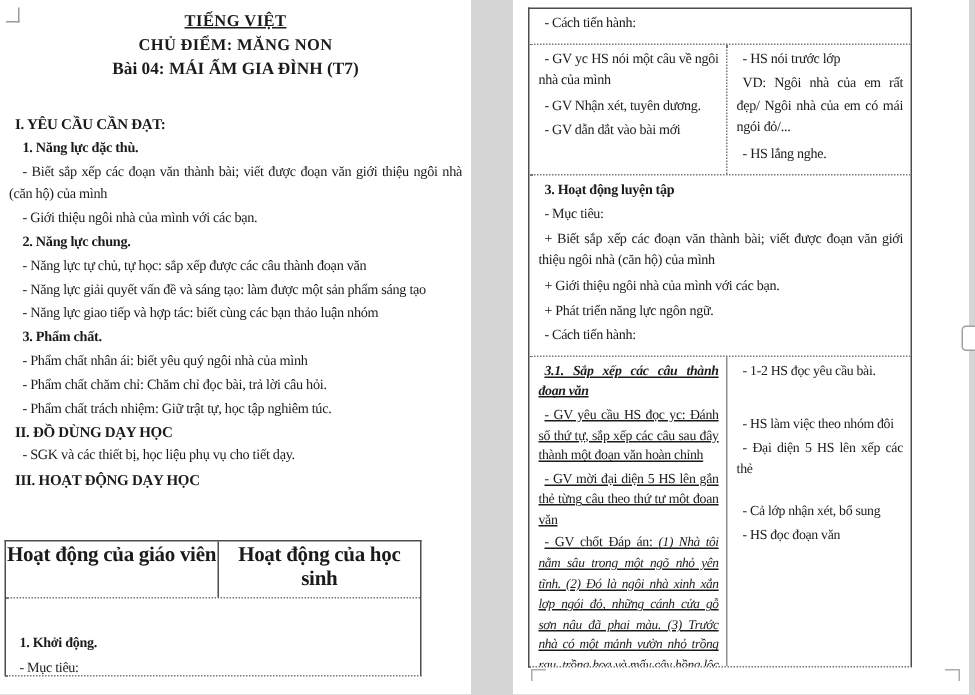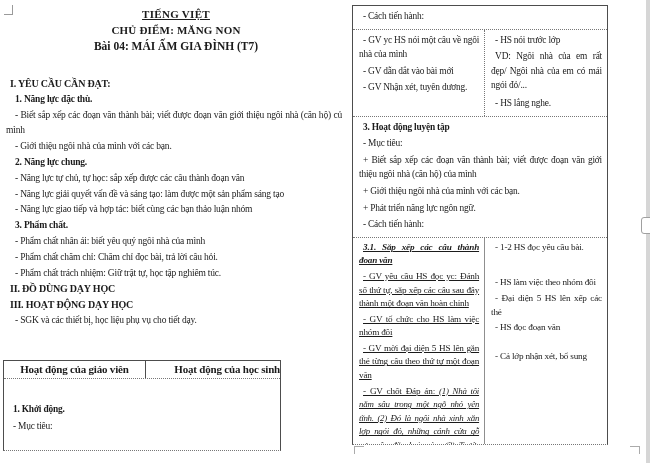--- a/index.html
+++ b/index.html
@@ -3,21 +3,21 @@
 <meta charset="utf-8">
 <style>
   html,body{margin:0;padding:0;}
   body{
     width:650px;height:463px;position:relative;overflow:hidden;
     background:#d6d6d6;
     font-family:"Liberation Serif","DejaVu Serif",serif;
     color:#1b1b1b;
   }
   .page{position:absolute;top:0;bottom:0;background:#fff;}
-  #pageL{left:0;width:340px;padding-left:12px;}
+  #pageL{left:0;width:314px;}
   #pageR{left:342px;width:304px;}
 
   
   .mark{position:absolute;}
   .mark-tl{left:4px;top:5px;width:8px;height:9px;border-right:1px solid #9a9a9a;border-bottom:1px solid #9a9a9a;}
   .mark-bl{left:12px;bottom:9px;width:9px;height:7px;border-left:1px solid #ababab;border-top:1px solid #ababab;}
   .mark-br{right:6px;bottom:9px;width:9px;height:7px;border-right:1px solid #ababab;border-top:1px solid #ababab;}
 
   
   .lp-flow{position:absolute;top:6px;left:6px;right:6px;height:354px;overflow:hidden;}
@@ -27,23 +27,23 @@
   .t3{font-size:11.5px;line-height:17px;}
   .t4{font-size:10.5px;line-height:15px;}
   .p{font-size:9.5px;letter-spacing:-0.2px;line-height:15.8px;margin:0;text-align:justify;text-indent:9px;}
   .hb{font-weight:bold;}
   .h1u{margin-top:21px;font-size:10px;text-indent:4px;}
   .hs{font-size:10px;text-indent:4px;}
 
   .lp-table{position:absolute;left:3px;top:360px;bottom:12px;width:278px;background:#fff;
     border:1px solid #4d4d4d;border-bottom:1px dotted #777;box-sizing:border-box;}
   .lp-thead{display:flex;border-bottom:1px dotted #777;}
-  .lp-th{flex:0 0 51%;box-sizing:border-box;font-weight:bold;font-size:11px;letter-spacing:-0.2px;
+  .lp-th{flex:0 0 51%;box-sizing:border-box;font-weight:bold;font-size:14px;letter-spacing:-0.2px;
     text-align:center;padding:2px 0 3px;}
-  .lp-th.c2{flex:1;border-left:1px solid #4d4d4d;text-align:right;}
+  .lp-th.c2{flex:1;border-left:1px solid #4d4d4d;}
   .lp-tbody{padding:2px 6px 0 5px;margin-top:21px;}
 
   
   .rp-table{position:absolute;left:10px;top:5px;bottom:18px;width:256px;box-sizing:border-box;
     border:1px solid #4d4d4d;border-bottom:1px dotted #777;
     display:flex;flex-direction:column;overflow:hidden;}
   .rrow{border-bottom:1px dotted #777;}
   .rrow.last{border-bottom:none;flex:1 1 auto;min-height:0;overflow:hidden;}
   .cols{display:flex;align-items:stretch;}
   .cellL{flex:0 0 52%;box-sizing:border-box;border-right:1px dotted #777;}
@@ -78,22 +78,22 @@
     <p class="p">- Giới thiệu ngôi nhà của mình với các bạn.</p>
     <p class="p hb">2. Năng lực chung.</p>
     <p class="p">- Năng lực tự chủ, tự học: sắp xếp được các câu thành đoạn văn</p>
     <p class="p">- Năng lực giải quyết vấn đề và sáng tạo: làm được một sản phẩm sáng tạo</p>
     <p class="p">- Năng lực giao tiếp và hợp tác: biết cùng các bạn thảo luận nhóm</p>
     <p class="p hb">3. Phẩm chất.</p>
     <p class="p">- Phẩm chất nhân ái: biết yêu quý ngôi nhà của mình</p>
     <p class="p">- Phẩm chất chăm chỉ: Chăm chỉ đọc bài, trả lời câu hỏi.</p>
     <p class="p">- Phẩm chất trách nhiệm: Giữ trật tự, học tập nghiêm túc.</p>
     <p class="p hb hs">II. ĐỒ DÙNG DẠY HỌC</p>
+    <p class="p">- SGK và các thiết bị, học liệu phụ vụ cho tiết dạy.</p>
     <p class="p hb hs">III. HOẠT ĐỘNG DẠY HỌC</p>
-    <p class="p">- SGK và các thiết bị, học liệu phụ vụ cho tiết dạy.</p>
   </div>
 
   <div class="lp-table">
     <div class="lp-thead">
       <div class="lp-th">Hoạt động của giáo viên</div>
       <div class="lp-th c2">Hoạt động của học sinh</div>
     </div>
     <div class="lp-tbody">
       <p class="cp hb">1. Khởi động.</p>
       <p class="cp">- Mục tiêu:</p>
@@ -106,22 +106,22 @@
 
     <div class="rrow">
       <div class="cell">
         <p class="cp">- Cách tiến hành:</p>
       </div>
     </div>
 
     <div class="rrow cols">
       <div class="cellL cell">
         <p class="cp">- GV yc HS nói một câu về ngôi nhà của mình</p>
+        <p class="cp">- GV Nhận xét, tuyên dương.</p>
         <p class="cp">- GV dẫn dắt vào bài mới</p>
-        <p class="cp">- GV Nhận xét, tuyên dương.</p>
       </div>
       <div class="cellR cell">
         <p class="cp">- HS nói trước lớp</p>
         <p class="cp vd">VD: Ngôi nhà của em rất đẹp/ Ngôi nhà của em có mái ngói đỏ/...</p>
         <p class="cp">- HS lắng nghe.</p>
       </div>
     </div>
 
     <div class="rrow">
       <div class="cell">
@@ -131,30 +131,29 @@
         <p class="cp">+ Giới thiệu ngôi nhà của mình với các bạn.</p>
         <p class="cp">+ Phát triển năng lực ngôn ngữ.</p>
         <p class="cp">- Cách tiến hành:</p>
       </div>
     </div>
 
     <div class="rrow last cols soliddiv r4">
       <div class="cellL cell">
         <p class="cp bi">3.1. Sắp xếp các câu thành đoạn văn</p>
         <p class="cp">- GV yêu cầu HS đọc yc: Đánh số thứ tự, sắp xếp các câu sau đây thành một đoạn văn hoàn chỉnh</p>
-        <p class="cp">- GV tổ chức cho HS làm việc nhóm đôi</p>
         <p class="cp">- GV mời đại diện 5 HS lên gắn thẻ từng câu theo thứ tự một đoạn văn</p>
         <p class="cp"><span>- GV chốt Đáp án: </span><span class="ans">(1) Nhà tôi nằm sâu trong một ngõ nhỏ yên tĩnh. (2) Đó là ngôi nhà xinh xắn lợp ngói đỏ, những cánh cửa gỗ sơn nâu đã phai màu. (3) Trước nhà có một mảnh vườn nhỏ trồng rau, trồng hoa và mấy cây hồng lộc lá đỏ. (4) Ngôi nhà có một phòng khách khá rộng, ba phòng ngủ ấm cúng, một gian bếp nhỏ và một nhà vệ sinh sạch sẽ. (5) Trong ngôi nhà này, ông bà, bố mẹ và hai chị em tôi sống rất đầm ấm, hạnh phúc. (6) Tôi rất yêu ngôi nhà nhỏ của mình.</span></p>
       </div>
       <div class="cellR cell">
         <p class="cp">- 1-2 HS đọc yêu cầu bài.</p>
         <p class="cp mt22">- HS làm việc theo nhóm đôi</p>
         <p class="cp">- Đại diện 5 HS lên xếp các thẻ</p>
+        <p class="cp mt16">- Cả lớp nhận xét, bổ sung</p>
         <p class="cp">- HS đọc đoạn văn</p>
-        <p class="cp mt16">- Cả lớp nhận xét, bổ sung</p>
       </div>
     </div>
 
   </div>
   <div class="mark mark-bl"></div>
   <div class="mark mark-br"></div>
 </div>
 
 <div class="side-btn"></div>
 

